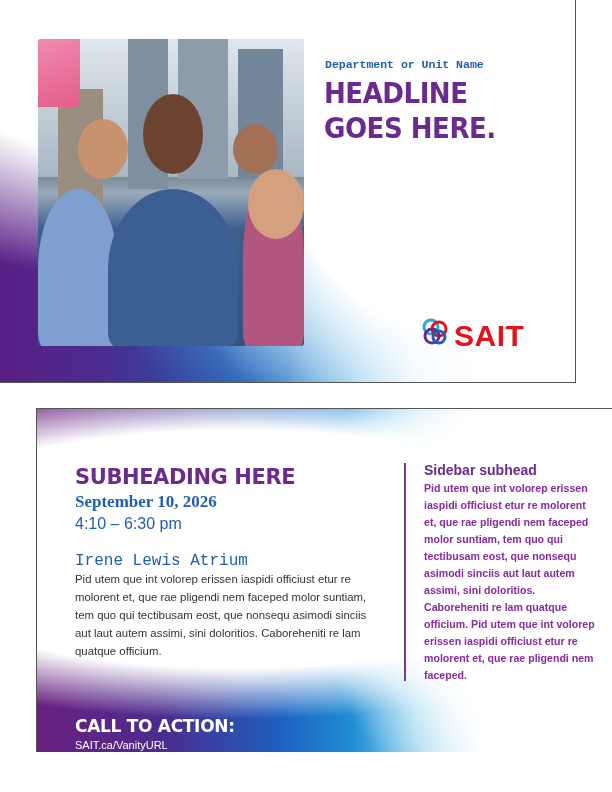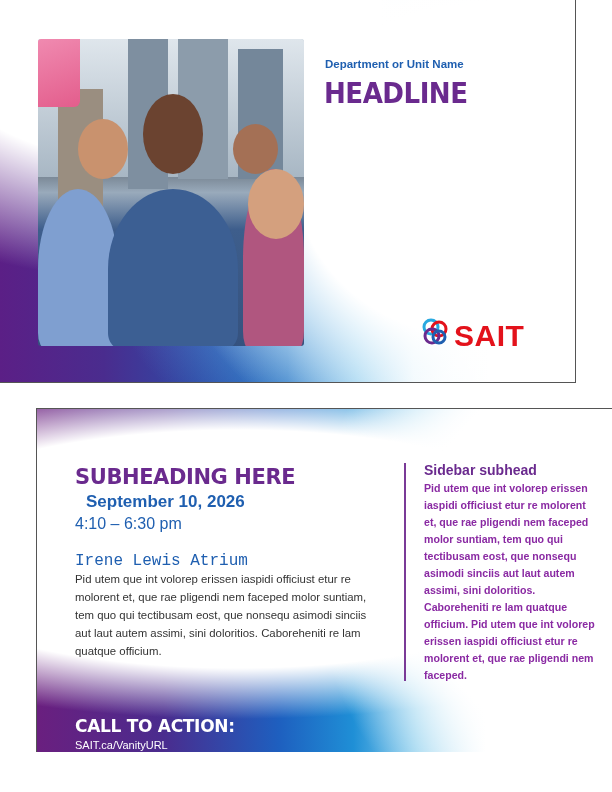--- a/index.html
+++ b/index.html
@@ -18,36 +18,36 @@
     background:
       radial-gradient(ellipse 420px 260px at 150px 20px, #ffffff 55%, rgba(255,255,255,0) 100%),
       radial-gradient(ellipse 320px 300px at 470px 170px, #ffffff 55%, rgba(255,255,255,0) 100%);
   }
   .photo{position:absolute;left:38px;top:39px;width:266px;height:307px;border-radius:3px;overflow:hidden;
     background:linear-gradient(180deg,#b9c6d2 0%,#8fa0b1 30%,#7c8a98 45%,#9ab 50%,#3e5e8c 62%,#35527f 100%);}
   .photo .sky{position:absolute;left:0;top:0;width:100%;height:45%;background:linear-gradient(180deg,#dfe6ec,#a8b7c4);}
   .photo .bldg{position:absolute;background:#6e7f8f;}
   .photo .phone{position:absolute;left:0;top:0;width:42px;height:68px;background:linear-gradient(160deg,#f08ab0,#e35d8c);border-radius:0 0 6px 0;}
   .photo .person{position:absolute;border-radius:50% 50% 10% 10%;}
-  .dept{position:absolute;left:325px;top:58px;font-size:11.5px;font-weight:bold;color:#1f5fb0;font-family:Liberation Sans, sans-serif;}
+  .dept{position:absolute;left:325px;top:58px;font-size:11.5px;font-weight:bold;color:#1f5fb0;font-family:Liberation Mono, monospace;}
   .headline{position:absolute;left:324px;top:76px;width:250px;font-family:"DejaVu Sans",sans-serif;font-weight:900;font-size:29px;line-height:34.5px;color:#6a2a8e;letter-spacing:-0.5px;font-stretch:condensed;}
   .headline div{white-space:nowrap;}
   .logo{position:absolute;left:420px;top:313px;display:flex;align-items:center;gap:4px;}
   .logo-mark{width:30px;height:30px;position:relative;}
   .logo-text{font-family:"Liberation Sans",sans-serif;font-weight:bold;font-size:30px;color:#e3121b;letter-spacing:0.5px;line-height:30px;margin-top:8px;}
 
   
   .back-wash{position:absolute;left:0;top:0;width:100%;height:100%;
     background:
       radial-gradient(ellipse 520px 170px at 200px 140px, #ffffff 70%, rgba(255,255,255,0) 100%),
       linear-gradient(90deg,#6a1f7f 0%,#4a2c8e 22%,#1e5fbf 42%,#1f8fd6 55%,#8fd0ee 66%,rgba(255,255,255,0) 78%);}
   .back-white-right{position:absolute;right:0;top:0;width:300px;height:100%;
     background:radial-gradient(ellipse 260px 300px at 260px 150px,#fff 60%,rgba(255,255,255,0) 100%);}
   .subheading{position:absolute;left:38px;top:56px;font-weight:900;font-size:21px;color:#6a2a8e;letter-spacing:-0.4px;font-family:"DejaVu Sans",sans-serif;white-space:nowrap;}
-  .date{position:absolute;left:38px;top:83px;font-family:Liberation Sans, sans-serif;font-weight:bold;font-size:17px;color:#1f5fb0;margin-left:11px;}
+  .date{position:absolute;left:38px;top:83px;font-family:Liberation Serif, serif;font-weight:bold;font-size:17px;color:#1f5fb0;}
   .time{position:absolute;left:38px;top:106px;font-family:"Liberation Sans",sans-serif;font-size:16px;color:#1f5fb0;}
   .venue{position:absolute;left:38px;top:127px;font-family:Liberation Mono, monospace;font-size:16px;color:#1f5fb0;margin-top:16px;}
   .body-text{position:absolute;left:38px;top:161px;width:292px;font-family:"Liberation Sans",sans-serif;font-size:11.4px;line-height:18px;color:#333;}
   .side-rule{position:absolute;left:367px;top:54px;width:2px;height:218px;background:#7a3a97;}
   .side-head{position:absolute;left:387px;top:53px;font-family:"Liberation Sans",sans-serif;font-weight:bold;font-size:14px;color:#6a2a8e;text-align:center;}
   .side-text{position:absolute;left:387px;top:71px;width:175px;font-family:"Liberation Sans",sans-serif;font-size:10.6px;line-height:17px;color:#8a2aa3;font-weight:bold;}
   .cta{position:absolute;left:38px;top:307px;font-weight:900;font-size:17px;color:#ffffff;letter-spacing:-0.3px;font-family:"DejaVu Sans",sans-serif;}
   .cta-url{position:absolute;left:38px;top:330px;font-family:"Liberation Sans",sans-serif;font-size:11px;color:#ffffff;}
 </style>
 </head>
@@ -70,20 +70,21 @@
     <div class="person" style="left:70px;top:150px;width:130px;height:160px;background:#3c5f93;"></div>
     <div class="person" style="left:105px;top:55px;width:60px;height:80px;background:#6b4330;border-radius:50%;"></div>
     <div class="person" style="left:195px;top:85px;width:45px;height:50px;background:#a47055;border-radius:50%;"></div>
     <div class="person" style="left:205px;top:130px;width:61px;height:180px;background:#b0567f;"></div>
     <div class="person" style="left:210px;top:130px;width:56px;height:70px;background:#d4a07e;border-radius:50%;"></div>
   </div>
 
   <div class="dept">Department or Unit Name</div>
   <div class="headline">
     <div>HEADLINE</div>
+    <div>GOES HERE.</div>
   </div>
 
   <div class="logo">
     <span class="logo-mark">
       <svg width="30" height="30" viewBox="0 0 30 30">
         <circle cx="11" cy="10" r="7" fill="none" stroke="#29a9e0" stroke-width="3"></circle>
         <circle cx="19" cy="12" r="7" fill="none" stroke="#e3121b" stroke-width="3"></circle>
         <circle cx="12" cy="19" r="7" fill="none" stroke="#6a2a8e" stroke-width="3"></circle>
         <circle cx="19" cy="20" r="6" fill="none" stroke="#1f5fb0" stroke-width="3"></circle>
       </svg>

